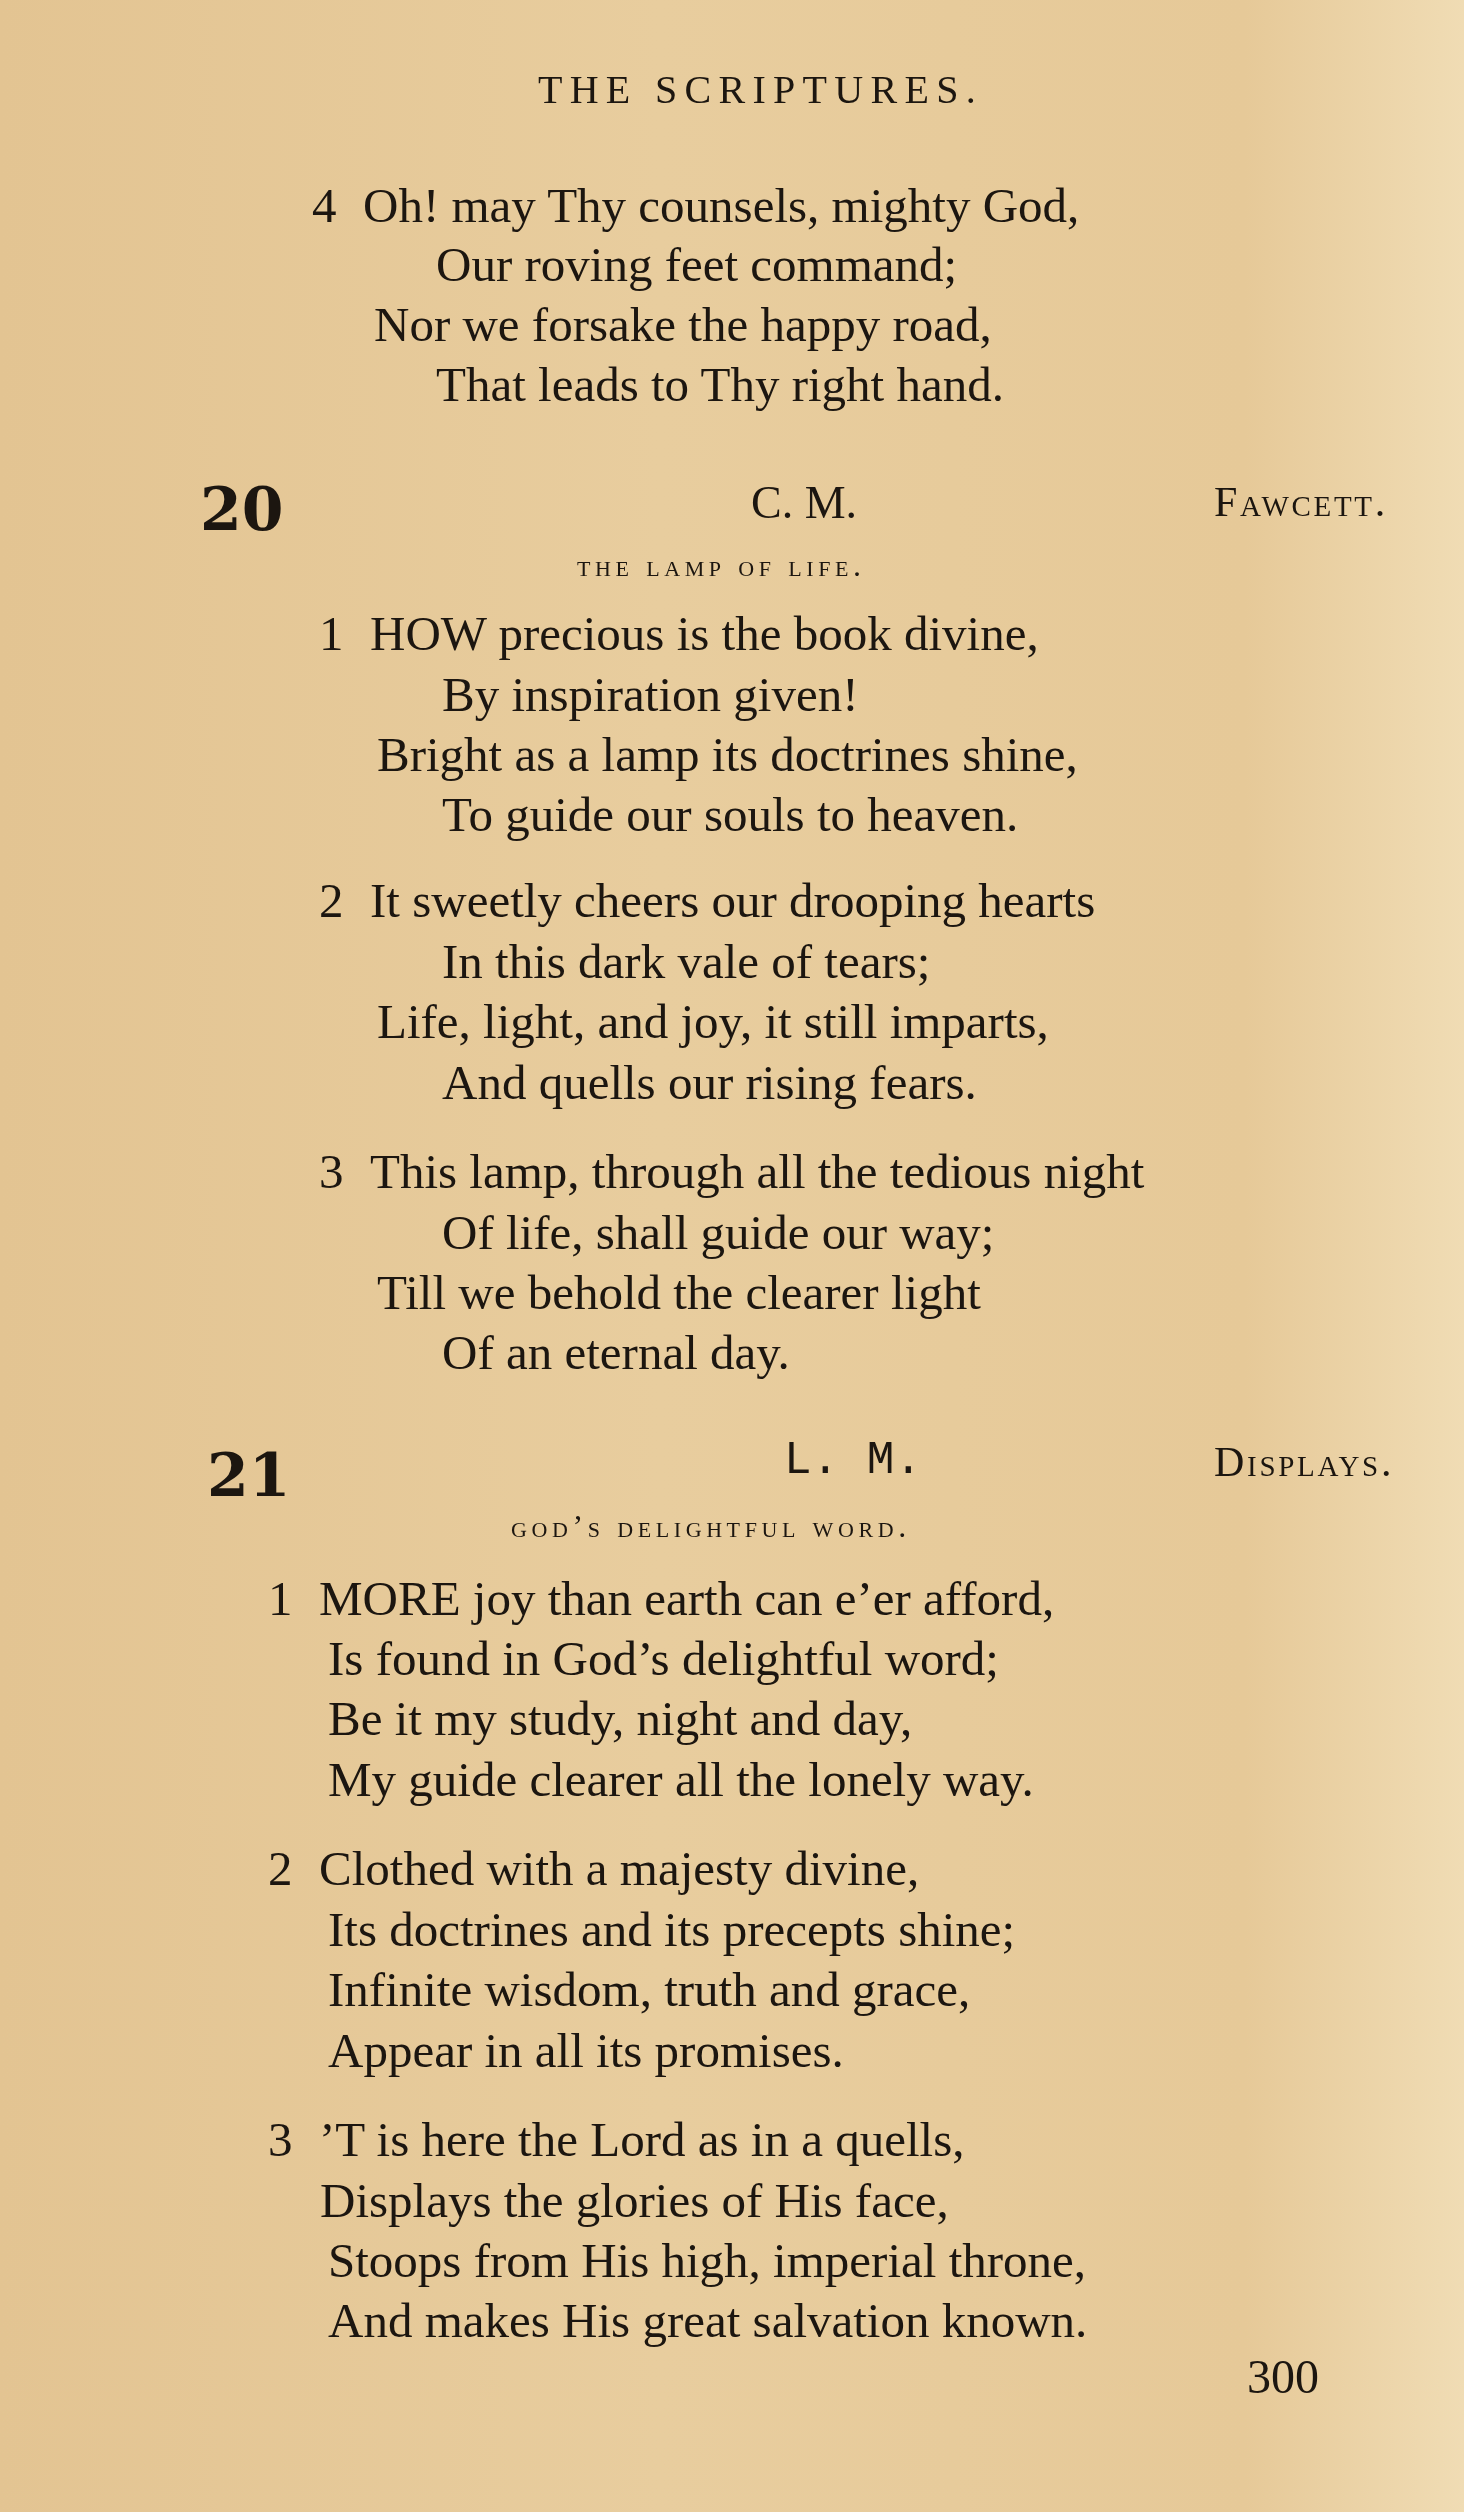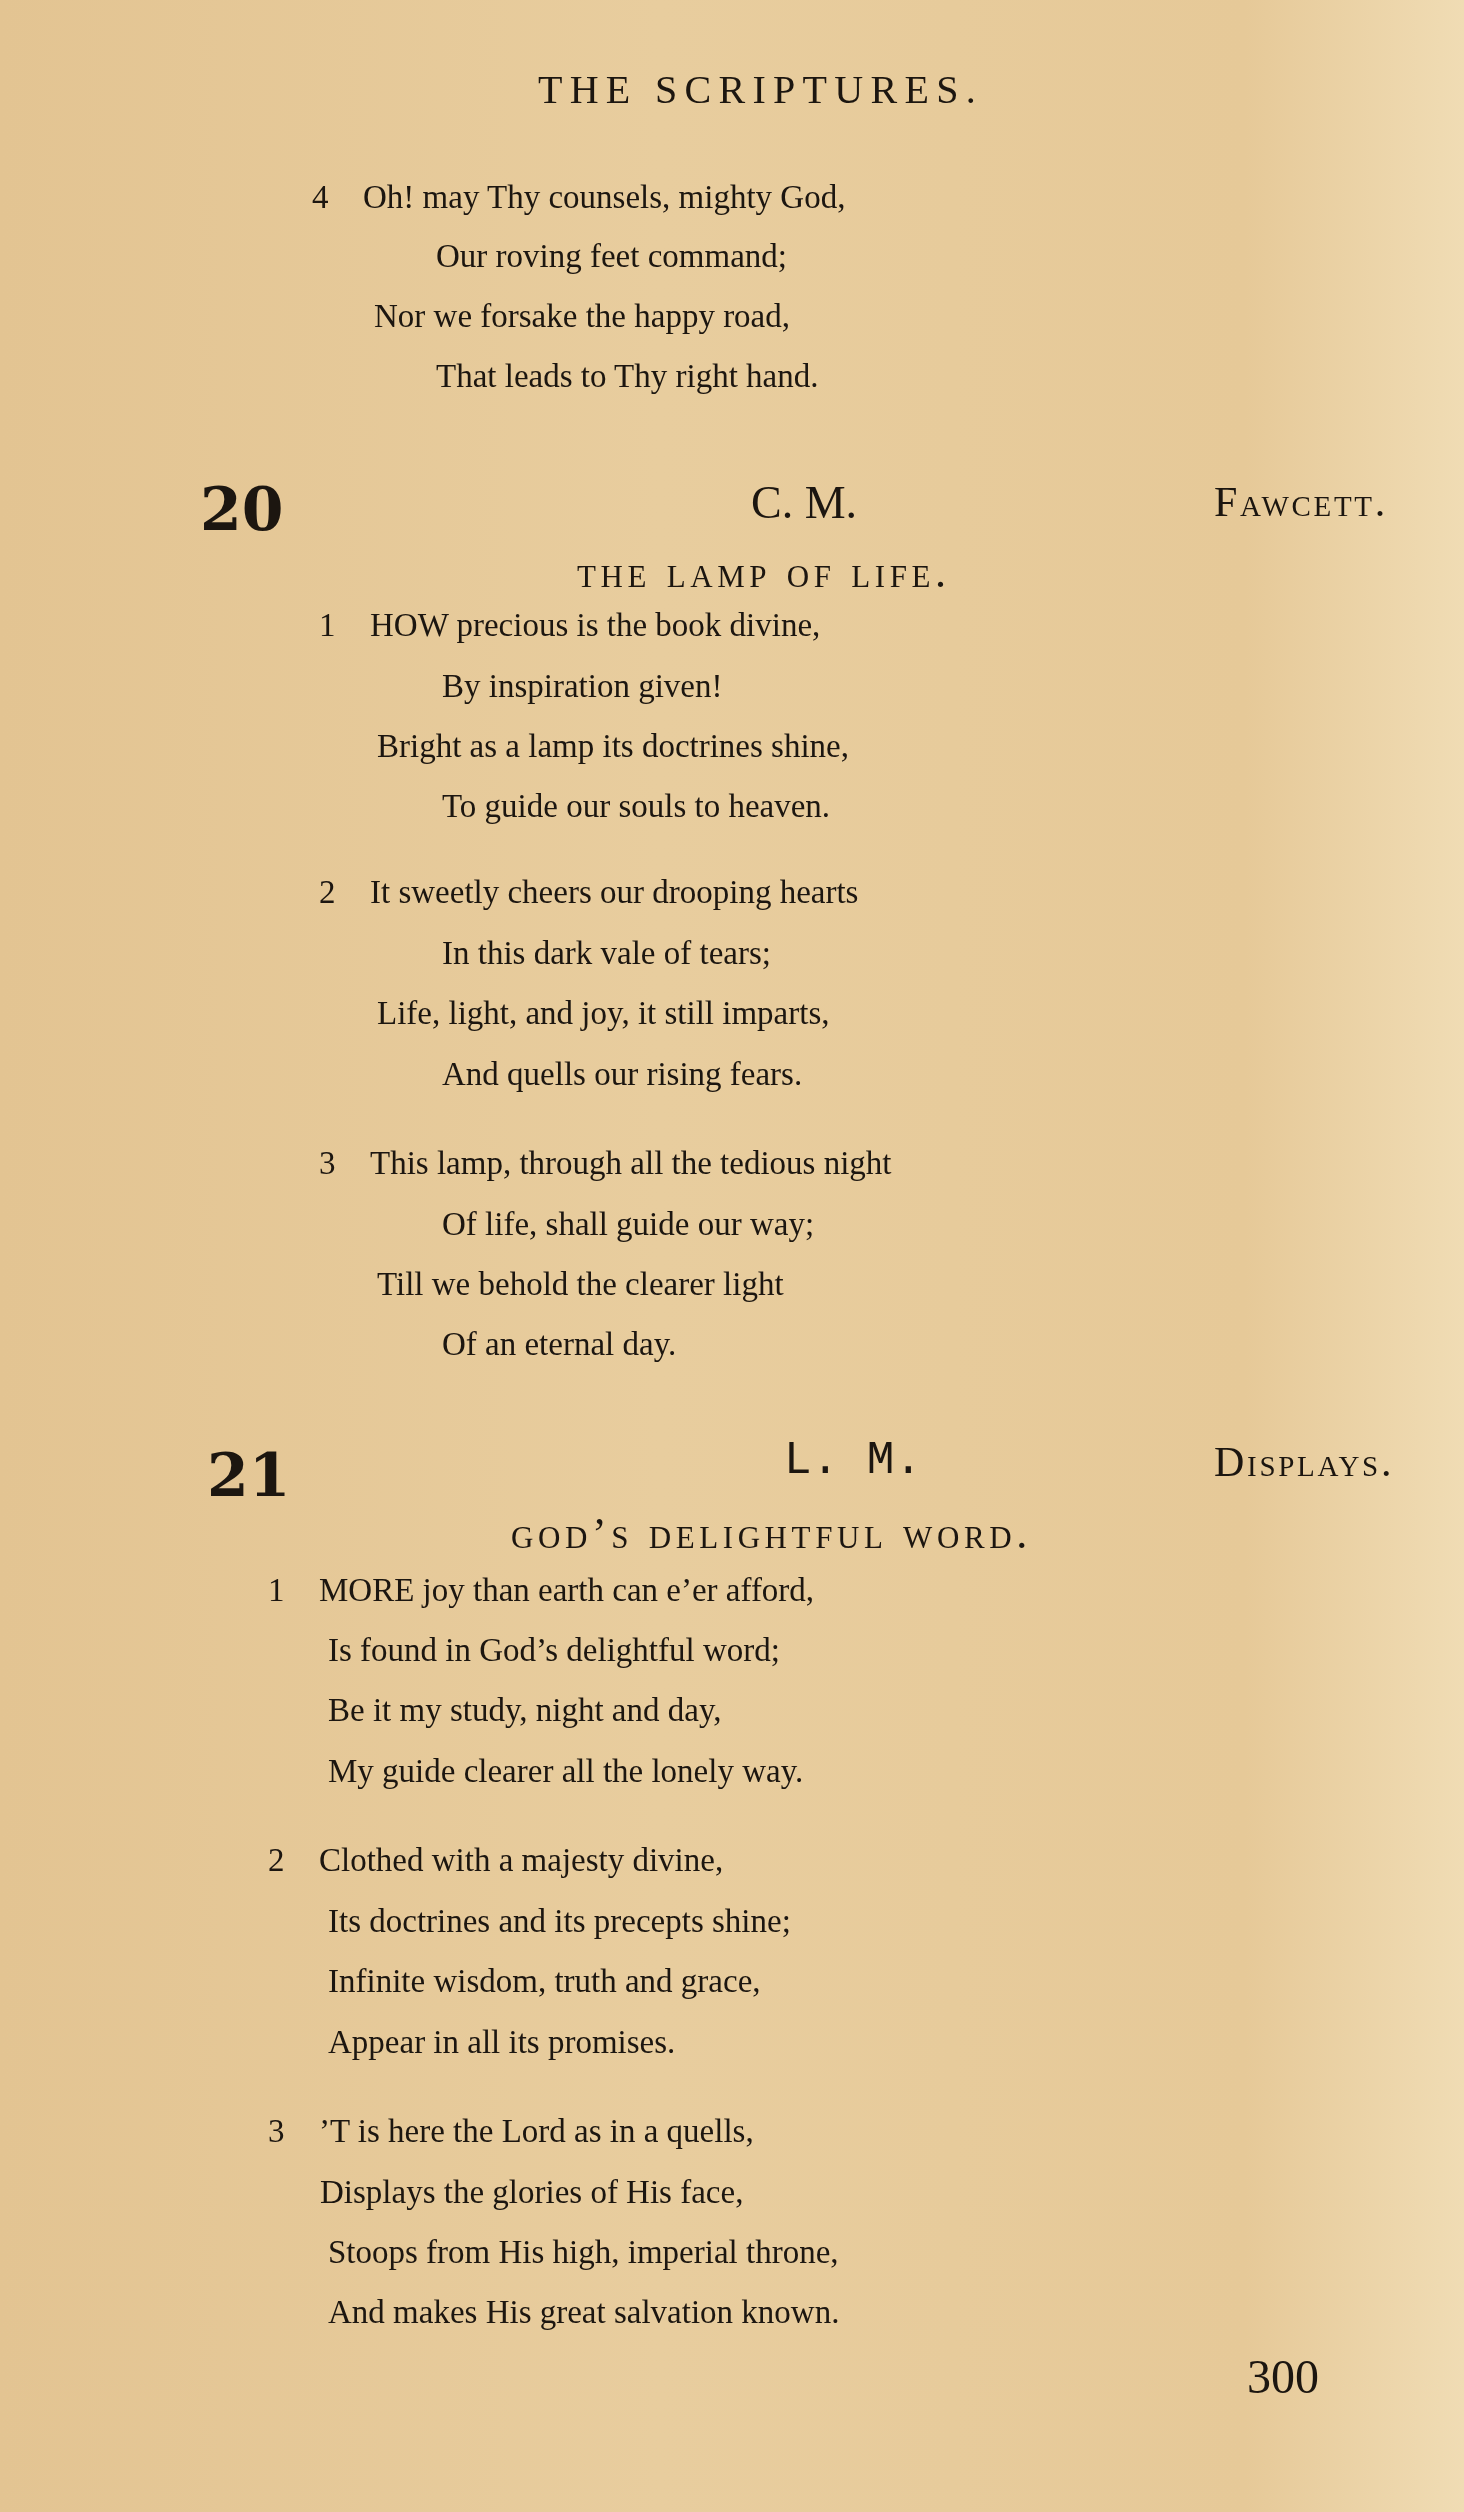--- a/index.html
+++ b/index.html
@@ -9,25 +9,25 @@
     background-image: linear-gradient(90deg, #e3c492 0%, #e8cd9e 45%, #e6c998 85%, #f0dcb4 100%);
     font-family: "Liberation Serif", "DejaVu Serif", serif;
     color: #1c1610;
     position: relative;
   }
   .page { position: absolute; left: 0; top: 0; width: 1465px; height: 2208px; margin-left: 28px; }
   .running-head {
     position: absolute; top: 66px; left: 0; width: 1465px; text-align: center;
     font-size: 40px; letter-spacing: 7.3px;
   }
-  .line { position: absolute; font-size: 33px; white-space: nowrap; line-height: 1; }
+  .line { position: absolute; font-size: 49px; white-space: nowrap; line-height: 1; }
   .hymn-num { position: absolute; font-size: 60px; font-weight: bold; font-family: "DejaVu Serif", serif; }
   .meter { position: absolute; font-size: 46px; }
   .author { position: absolute; font-size: 42px; font-variant: small-caps; letter-spacing: 2.7px; }
-  .title { position: absolute; font-size: 44px; font-variant: small-caps; letter-spacing: 4.6px; text-transform: lowercase; }
+  .title { position: absolute; font-size: 32px; font-variant: small-caps; letter-spacing: 4.6px; text-transform: lowercase; }
   .vnum { display: inline-block; width: 51px; }
   .page-number { position: absolute; font-size: 48px; }
 </style>
 </head>
 <body>
 
 <div class="page">
   <div class="running-head">THE SCRIPTURES.</div>
 
   <div>

